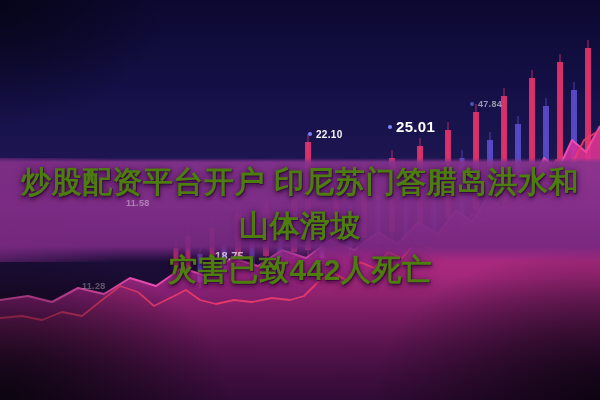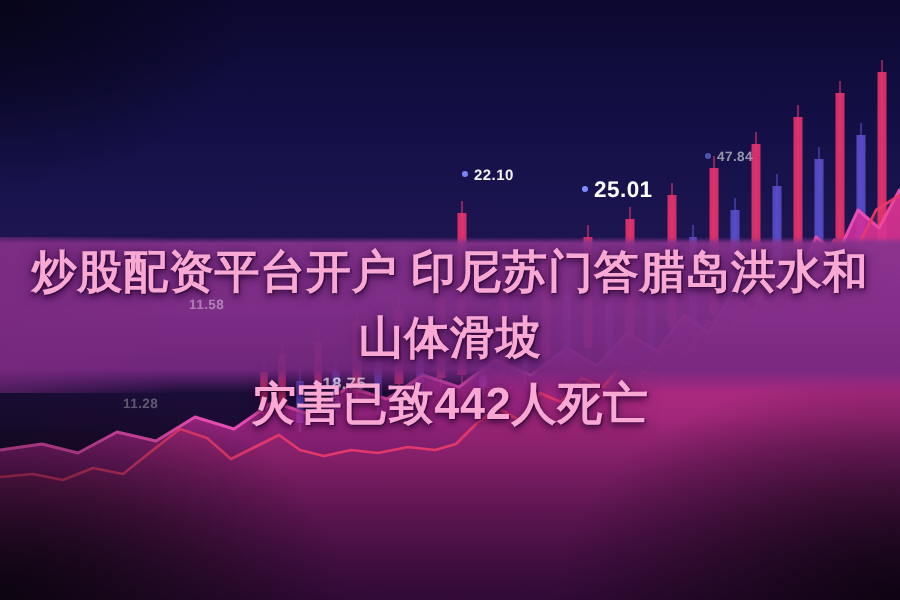--- a/index.html
+++ b/index.html
@@ -103,21 +103,21 @@
     margin-bottom: 2px;
   }
 
   
   .headline {
     position: absolute;
     left: 0;
     right: 0;
     top: 160px;
     text-align: center;
-    color: #f9a8d4;
+    color: #4d7c0f;
     font-weight: 700;
     font-size: 30px;
     line-height: 44px;
     letter-spacing: 0.5px;
     text-shadow:
       0 2px 4px rgba(30,0,40,0.75),
       0 0 10px rgba(60,10,70,0.55),
       1px 1px 0 rgba(40,0,50,0.5);
     font-family: "Liberation Sans", "DejaVu Sans", sans-serif;
     padding: 0 6px;
@@ -215,23 +215,23 @@
     </svg>
 
   <div class="bg-corner-l"></div>
   <div class="bg-corner-r"></div>
 
   <div class="band"></div>
   <div class="band-fade-l"></div>
 
   <div id="labels">
       <div class="dlabel" style="left: 126px; top: 198px; font-size: 9px; opacity: 0.4;"><span>11.58</span></div>
-      <div class="dlabel" style="left: 82px; top: 264px; font-size: 9px; opacity: 0.3;"><span>11.28</span></div>
+      <div class="dlabel" style="left: 82px; top: 281px; font-size: 9px; opacity: 0.3;"><span>11.28</span></div>
       <div class="dlabel" style="left: 215px; top: 250px; font-size: 11px; opacity: 0.75;"><span>18.75</span></div>
-      <div class="dlabel" style="left: 308px; top: 112px; font-size: 10px; opacity: 0.95;"><span class="dot"></span><span>22.10</span></div>
+      <div class="dlabel" style="left: 308px; top: 129px; font-size: 10px; opacity: 0.95;"><span class="dot"></span><span>22.10</span></div>
       <div class="dlabel" style="left: 388px; top: 118px; font-size: 15px; opacity: 1;"><span class="dot"></span><span>25.01</span></div>
       <div class="dlabel" style="left: 470px; top: 99px; font-size: 9px; opacity: 0.55;"><span class="dot"></span><span>47.84</span></div>
     </div>
 
   <div class="headline">
     <span>炒股配资平台开户 印尼苏门答腊岛洪水和山体滑坡</span>
     <span class="l2">灾害已致442人死亡</span>
   </div>
 
 </div>

